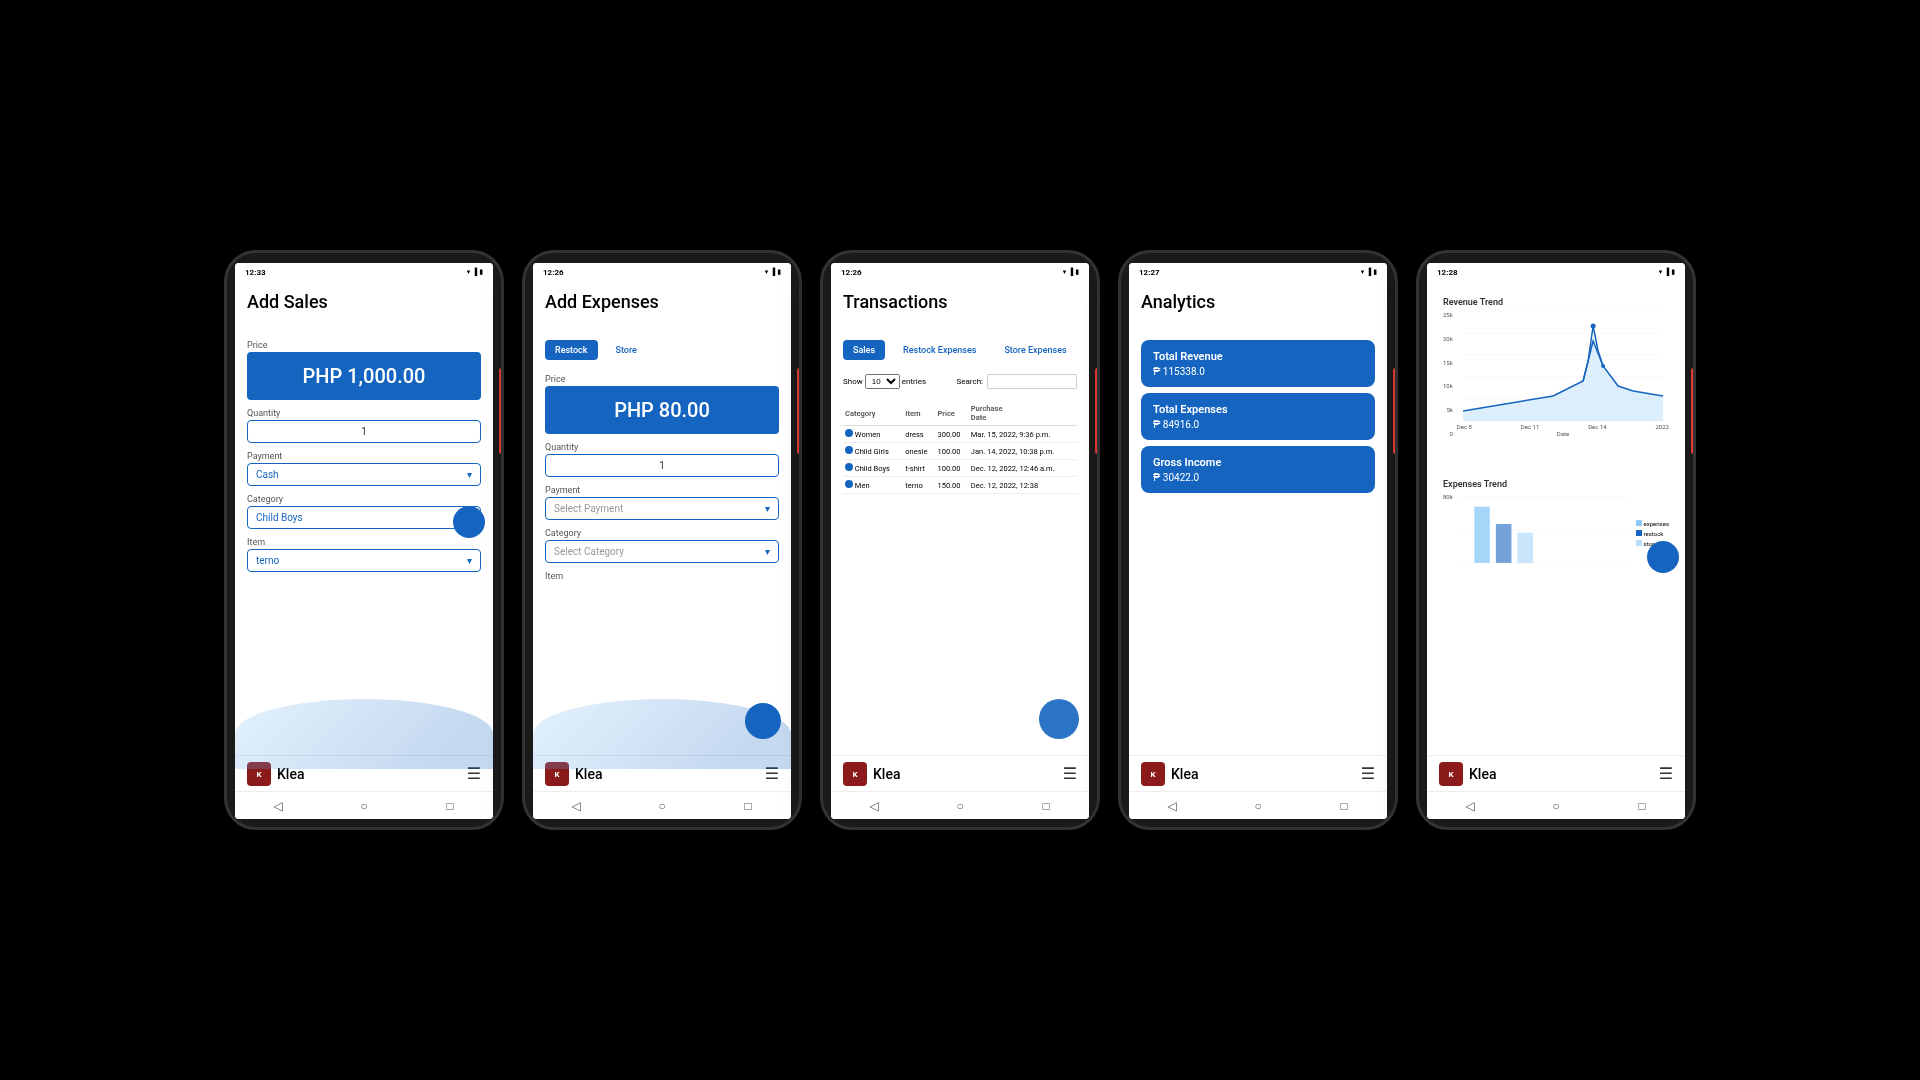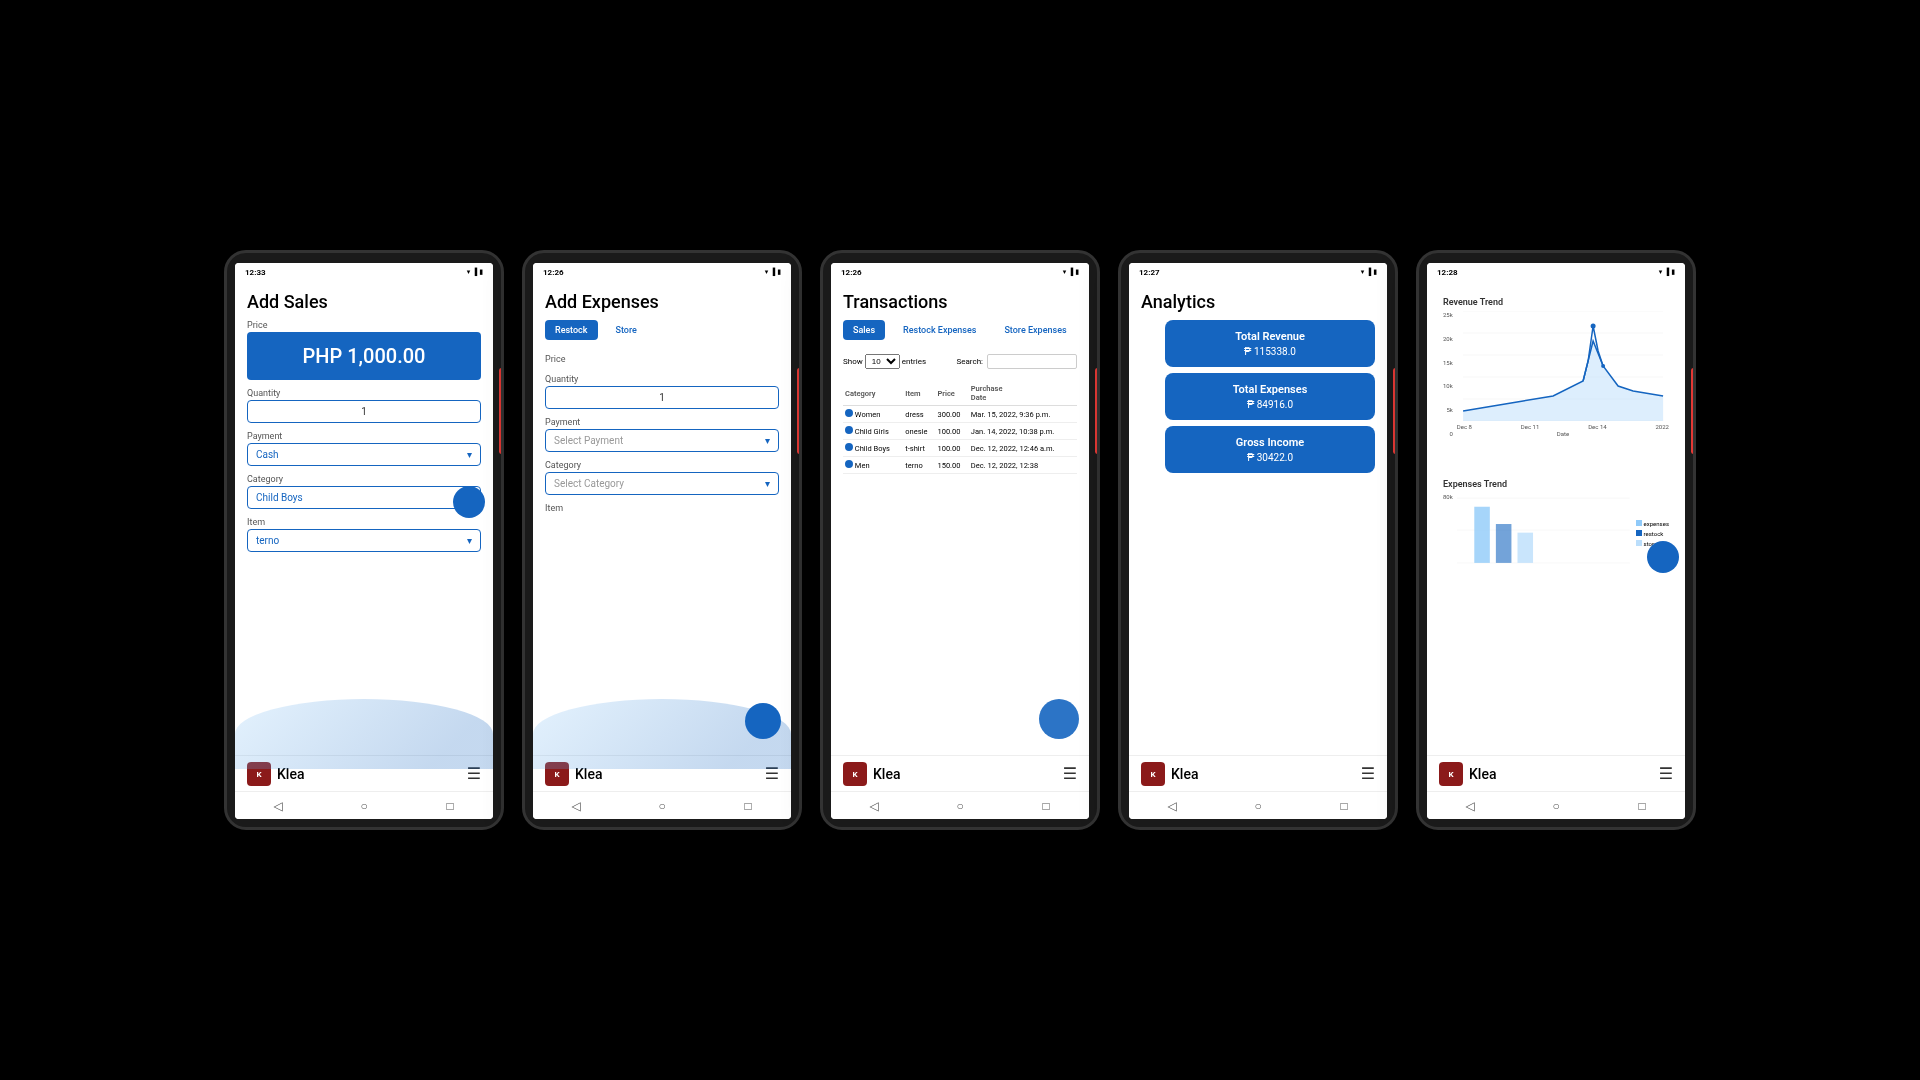--- a/index.html
+++ b/index.html
@@ -16,21 +16,21 @@
     .phones-container {
       display: flex;
       gap: 18px;
       align-items: center;
       justify-content: center;
     }
     .phone {
       width: 280px;
       height: 580px;
       background: #1a1a1a;
-      border-radius: 22px;
+      border-radius: 32px;
       border: 3px solid #333;
       position: relative;
       overflow: hidden;
       box-shadow: 0 8px 32px rgba(0,0,0,0.7);
       display: flex;
       flex-direction: column;
     }
     .phone-screen {
       background: #fff;
       flex: 1;
@@ -108,21 +108,21 @@
       overflow: hidden;
       padding: 10px 12px;
       display: flex;
       flex-direction: column;
       gap: 8px;
     }
     .page-title {
       font-size: 18px;
       font-weight: 500;
       color: #000;
-      margin-bottom: 0;
+      margin-bottom: 20px;
     }
     .field-label {
       font-size: 9px;
       color: #555;
       margin-bottom: 2px;
     }
     .price-box {
       background: #1565c0;
       color: #fff;
       font-size: 20px;
@@ -202,23 +202,22 @@
       padding: 3px 2px;
       border-bottom: 1px solid #eee;
       vertical-align: middle;
     }
     
     .analytics-card {
       background: #1565c0;
       color: #fff;
       border-radius: 8px;
       padding: 10px 12px;
-      text-align: center;
+      text-align: left;
       margin-bottom: 6px;
-      margin-left: 24px;
     }
     .analytics-card .card-title { font-size: 11px; font-weight: 600; margin-bottom: 3px; }
     .analytics-card .card-value { font-size: 10px; }
     
     .chart-area {
       background: #fff;
       border-radius: 6px;
       padding: 8px;
       margin-bottom: 6px;
     }
@@ -321,20 +320,21 @@
       </div>
       <div class="content">
         <div class="page-title">Add Expenses</div>
 
         <div class="tab-bar">
           <div class="tab-btn active">Restock</div>
           <div class="tab-btn inactive">Store</div>
         </div>
         <div>
           <div class="field-label">Price</div>
+          <div class="price-box">PHP 80.00</div>
         </div>
         <div>
           <div class="field-label">Quantity</div>
           <div class="input-field">1</div>
         </div>
         <div>
           <div class="field-label">Payment</div>
           <div class="select-field">
             <span class="select-field-placeholder">Select Payment</span>
             <span class="arrow">▾</span>

